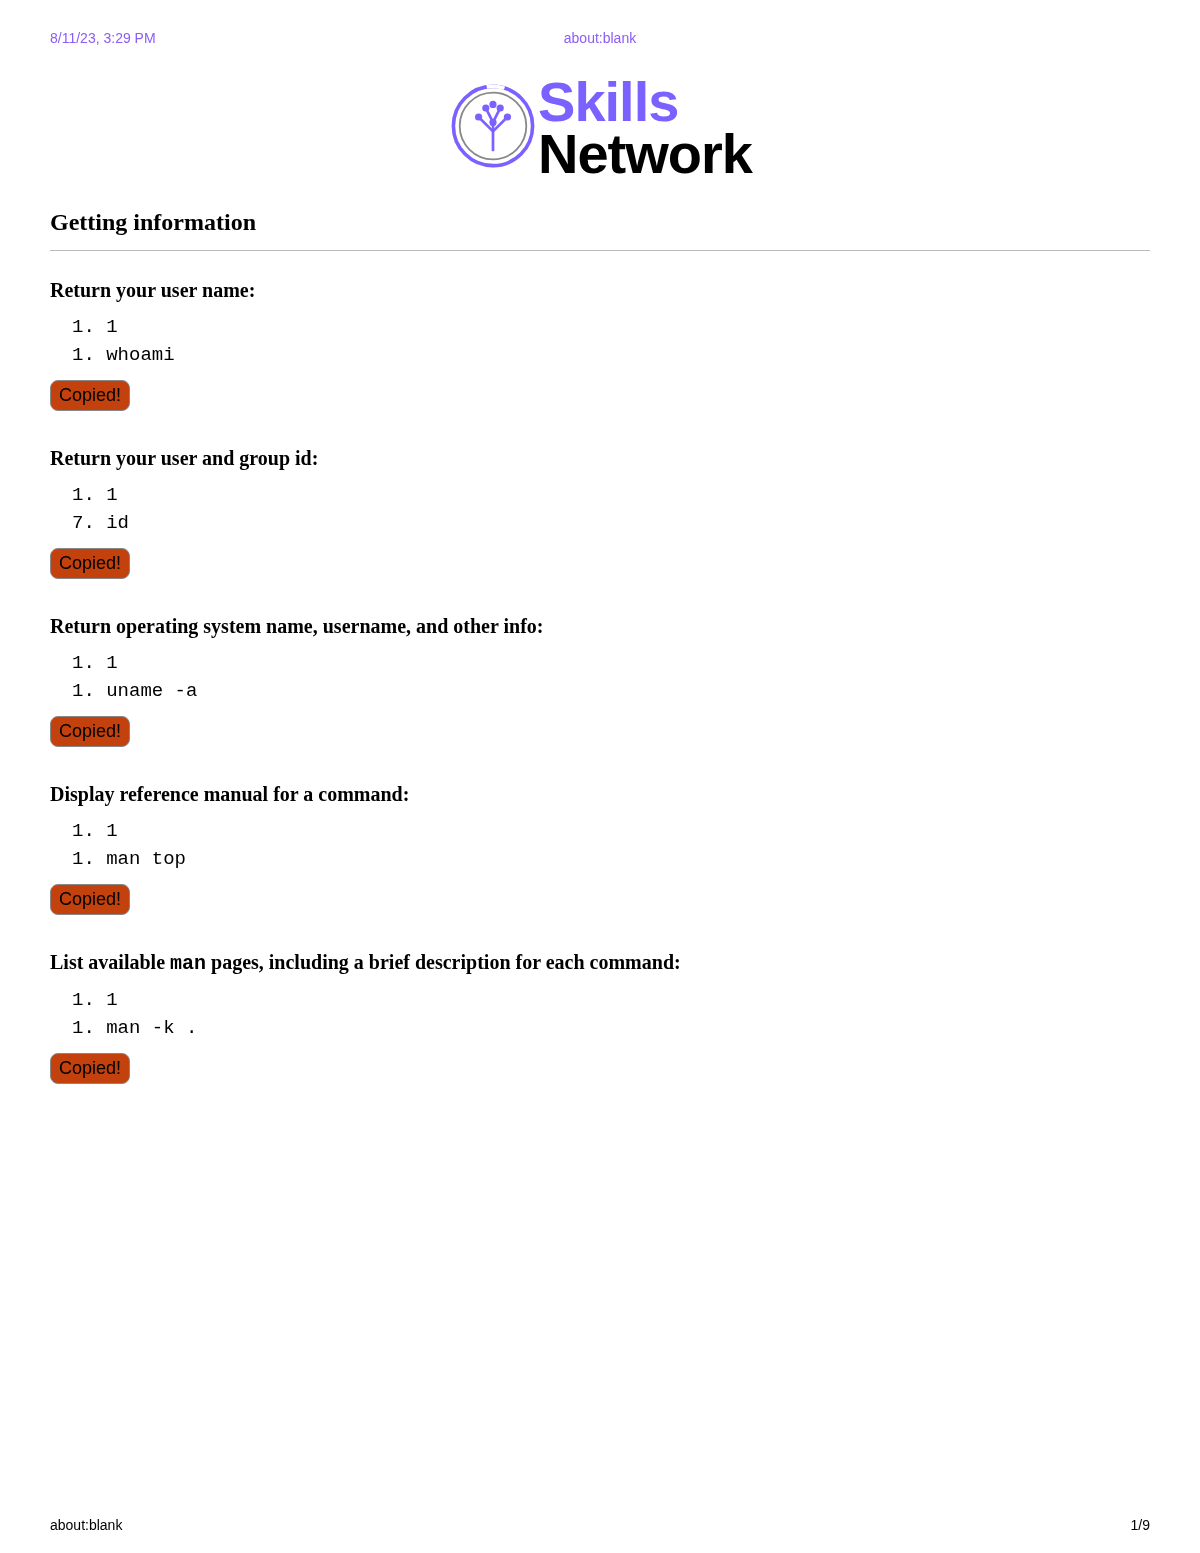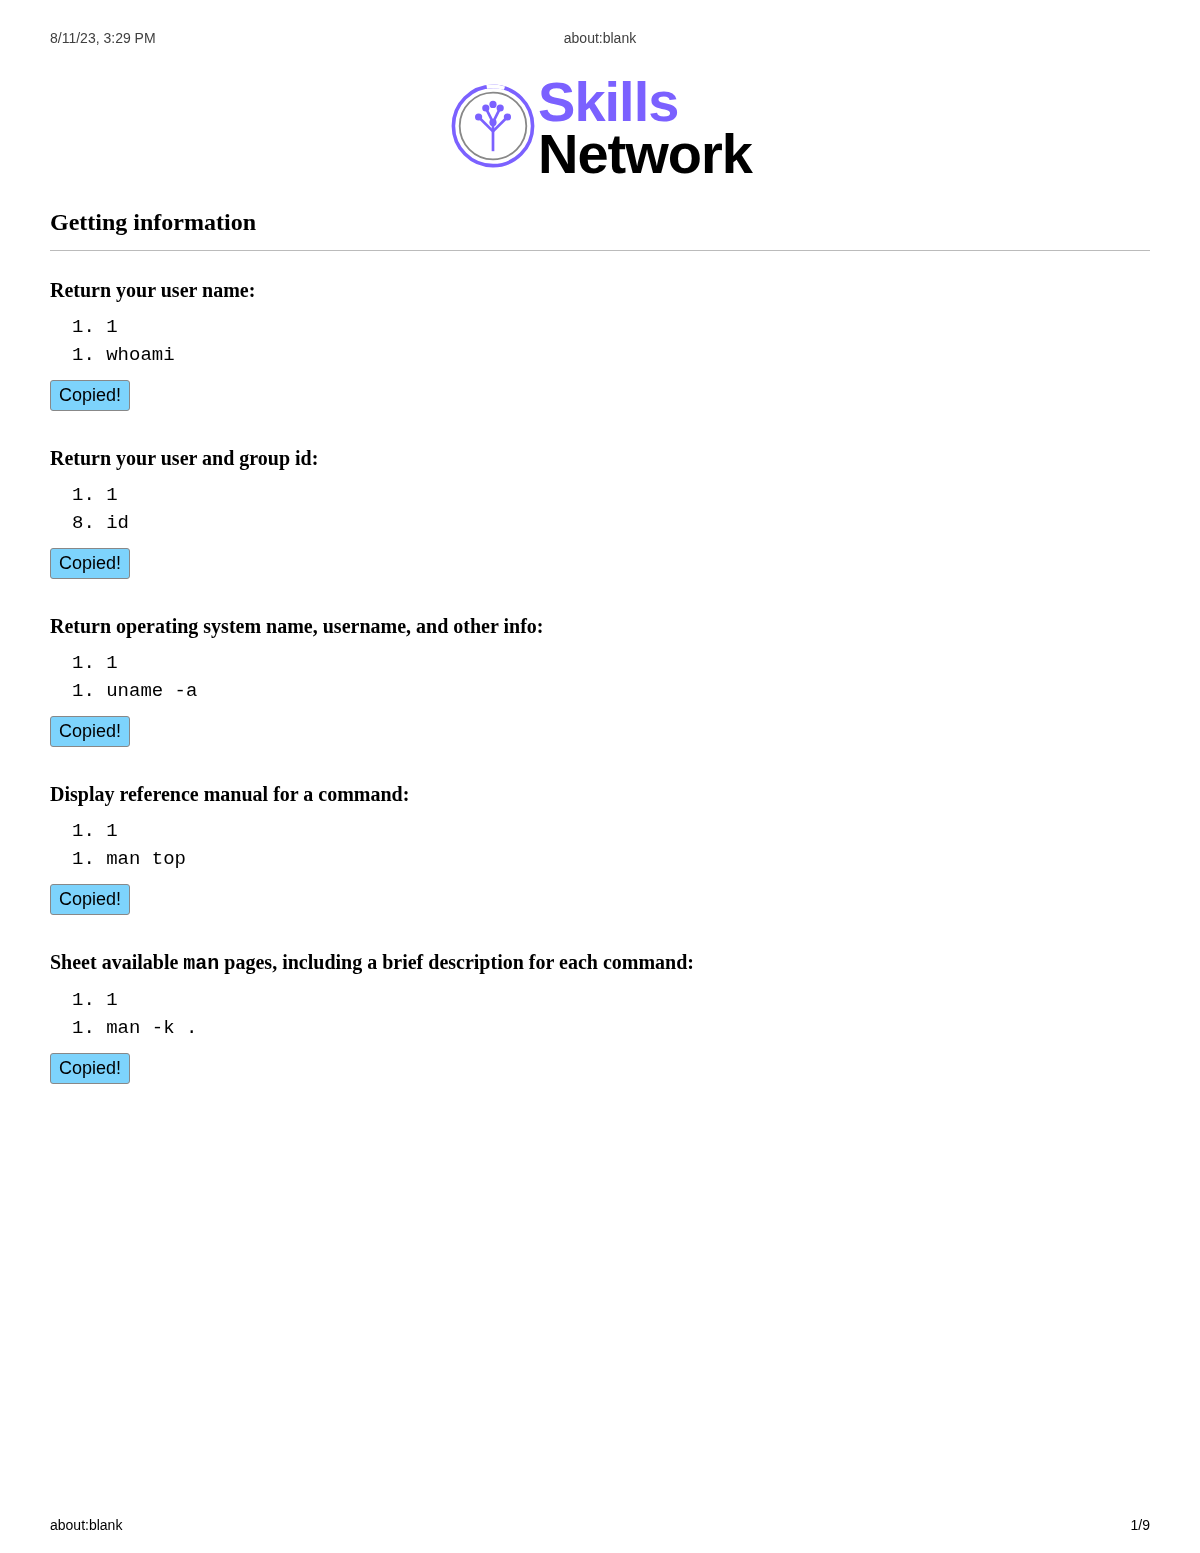--- a/index.html
+++ b/index.html
@@ -14,21 +14,21 @@
   .page {
     padding: 30px 50px 30px 50px;
     min-height: 1553px;
     position: relative;
   }
   .print-header {
     display: flex;
     justify-content: space-between;
     font-family: Arial, sans-serif;
     font-size: 14px;
-    color: #404040;
+    color: #8b5cf6;
     margin-bottom: 20px;
   }
   .print-header .center {
     position: absolute;
     left: 50%;
     transform: translateX(-50%);
   }
   .logo-wrap {
     text-align: center;
     margin: 30px 0 30px 0;
@@ -81,23 +81,23 @@
     margin: 10px 0 8px 22px;
   }
   .code-line {
     margin: 6px 0;
     white-space: pre;
   }
   .copied-btn {
     font-family: Arial, sans-serif;
     font-size: 18px;
     padding: 4px 8px;
-    background: #7dd3fc;
+    background: #c2410c;
     border: 1px solid #888;
-    border-radius: 3px;
+    border-radius: 8px;
     cursor: pointer;
     margin: 6px 0 10px 0;
     display: inline-block;
   }
   .inline-mono {
     font-family: "Courier New", monospace;
     font-size: 20px;
     margin-top: 31px;
   }
   .print-footer {
@@ -157,21 +157,21 @@
   <div class="code-block">
     <div class="code-line">1. 1</div>
     <div class="code-line">1. whoami</div>
   </div>
   <button class="copied-btn">Copied!</button>
 
   
   <h3>Return your user and group id:</h3>
   <div class="code-block">
     <div class="code-line">1. 1</div>
-    <div class="code-line">8. id</div>
+    <div class="code-line">7. id</div>
   </div>
   <button class="copied-btn">Copied!</button>
 
   
   <h3>Return operating system name, username, and other info:</h3>
   <div class="code-block">
     <div class="code-line">1. 1</div>
     <div class="code-line">1. uname -a</div>
   </div>
   <button class="copied-btn">Copied!</button>
@@ -179,21 +179,21 @@
   
   <h3>Display reference manual for a command:</h3>
   <div class="code-block">
     <div class="code-line">1. 1</div>
     <div class="code-line">1. man top</div>
   </div>
   <button class="copied-btn">Copied!</button>
 
   
   <h3>
-    <span>Sheet available </span><span class="inline-mono">man</span><span> pages, including a brief description for each command:</span>
+    <span>List available </span><span class="inline-mono">man</span><span> pages, including a brief description for each command:</span>
   </h3>
   <div class="code-block">
     <div class="code-line">1. 1</div>
     <div class="code-line">1. man -k .</div>
   </div>
   <button class="copied-btn">Copied!</button>
 
   <div class="print-footer">
     <span>about:blank</span>
     <span>1/9</span>

